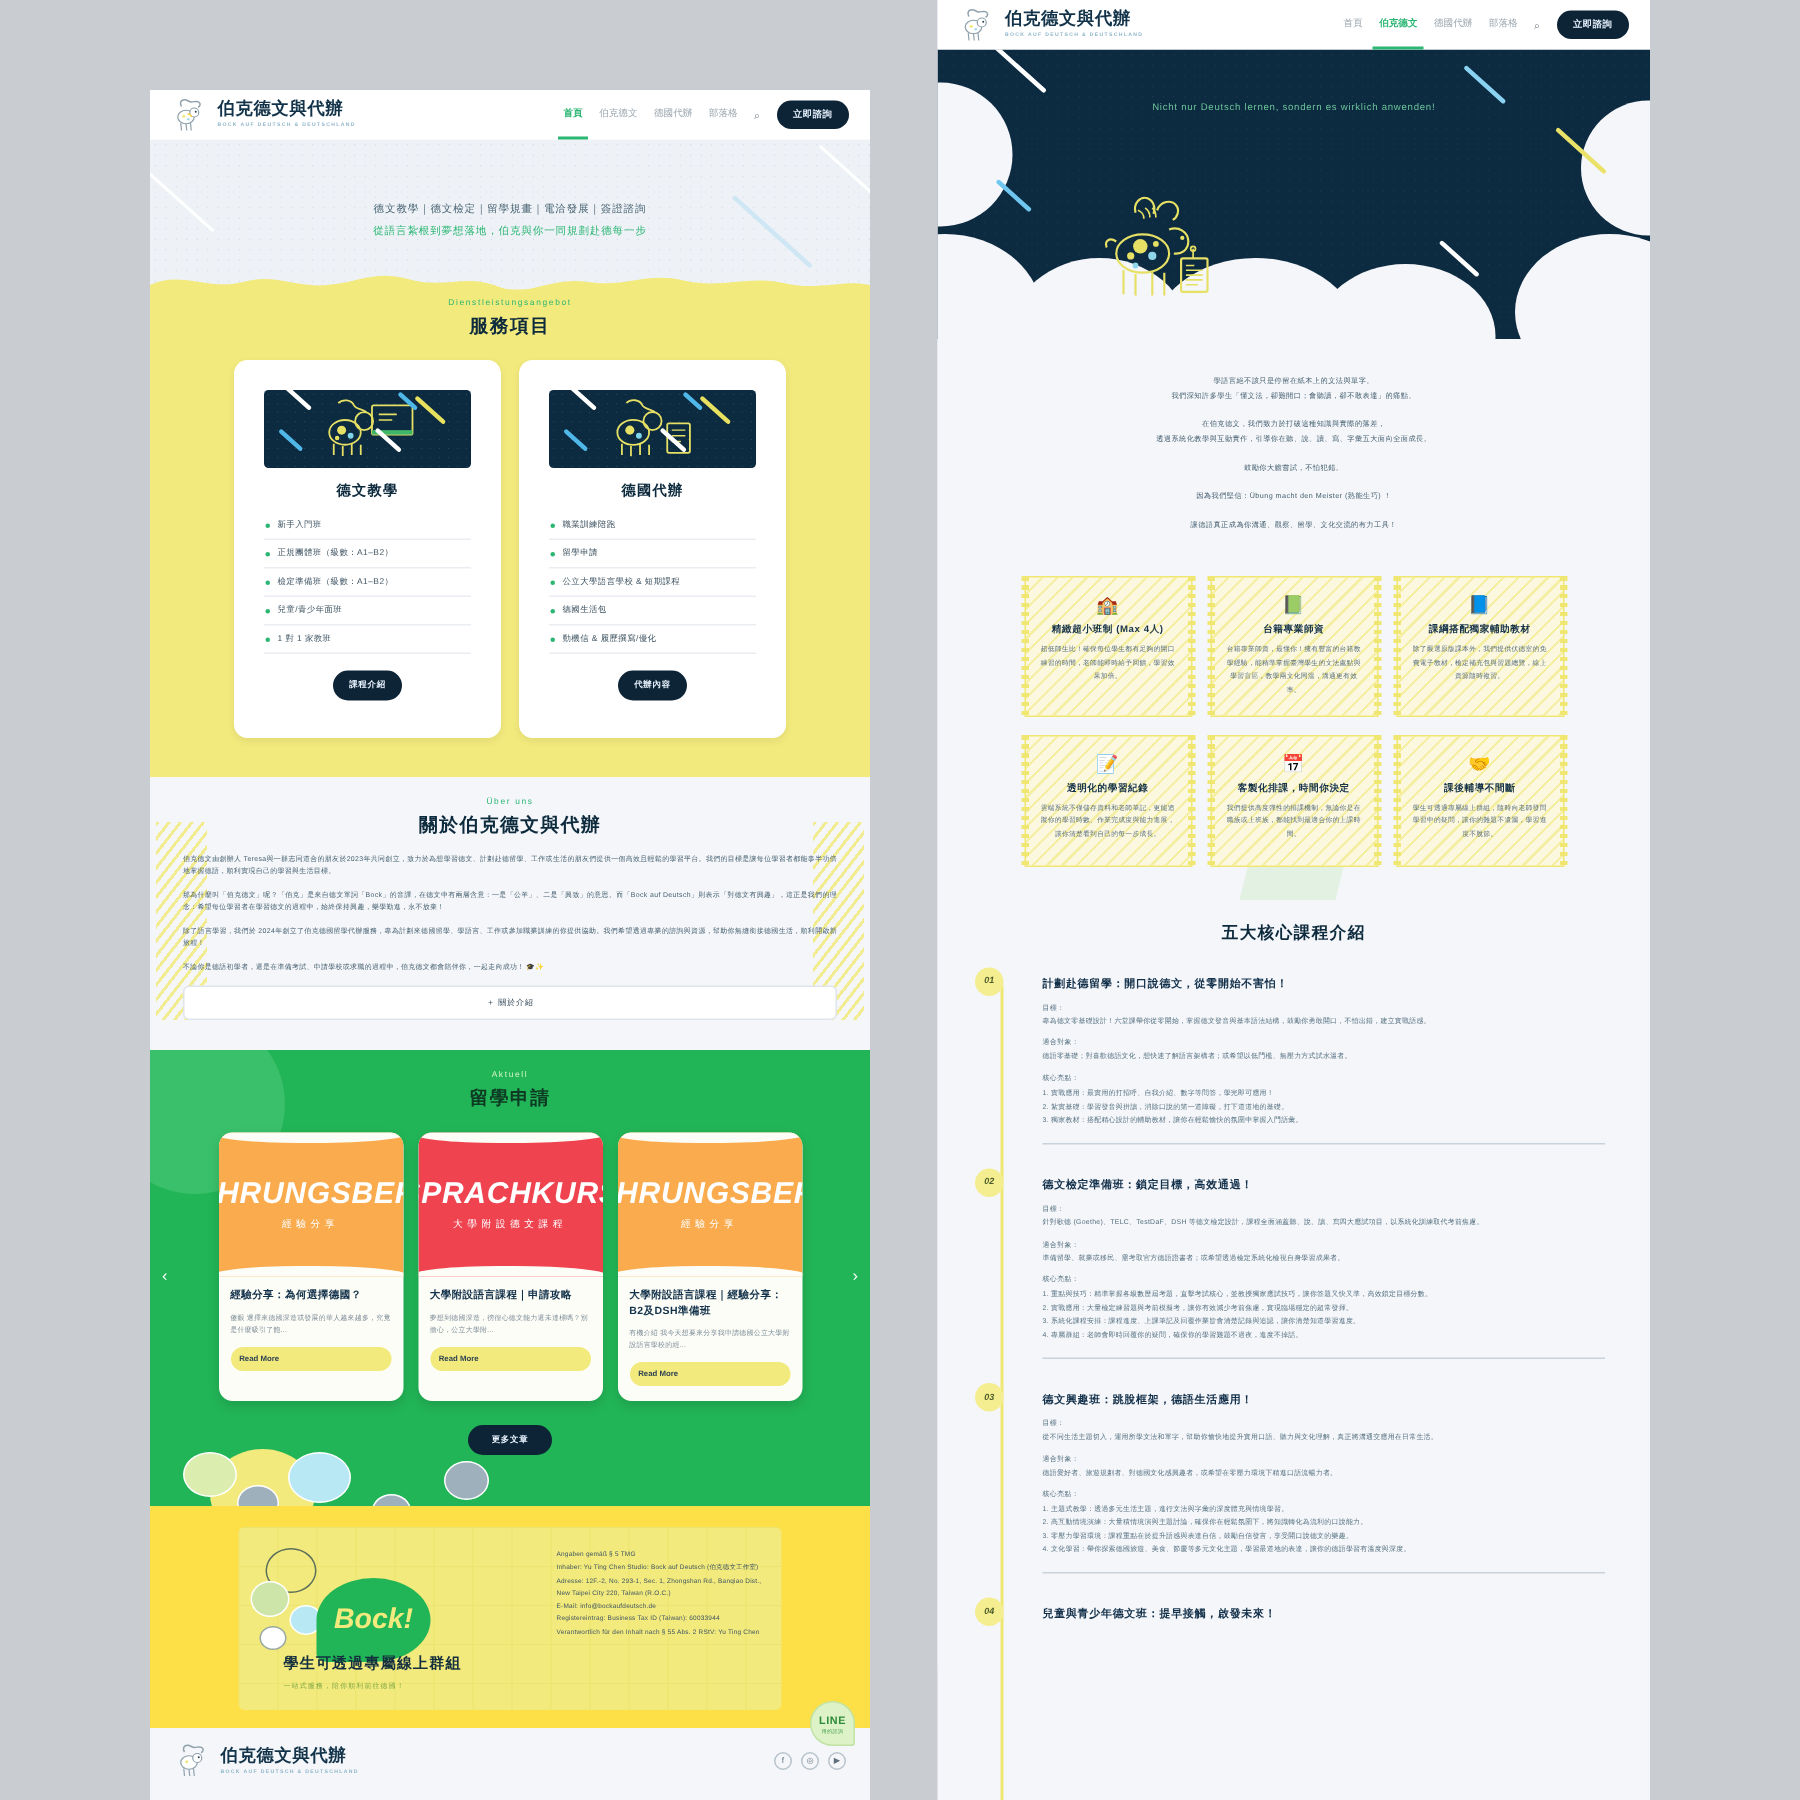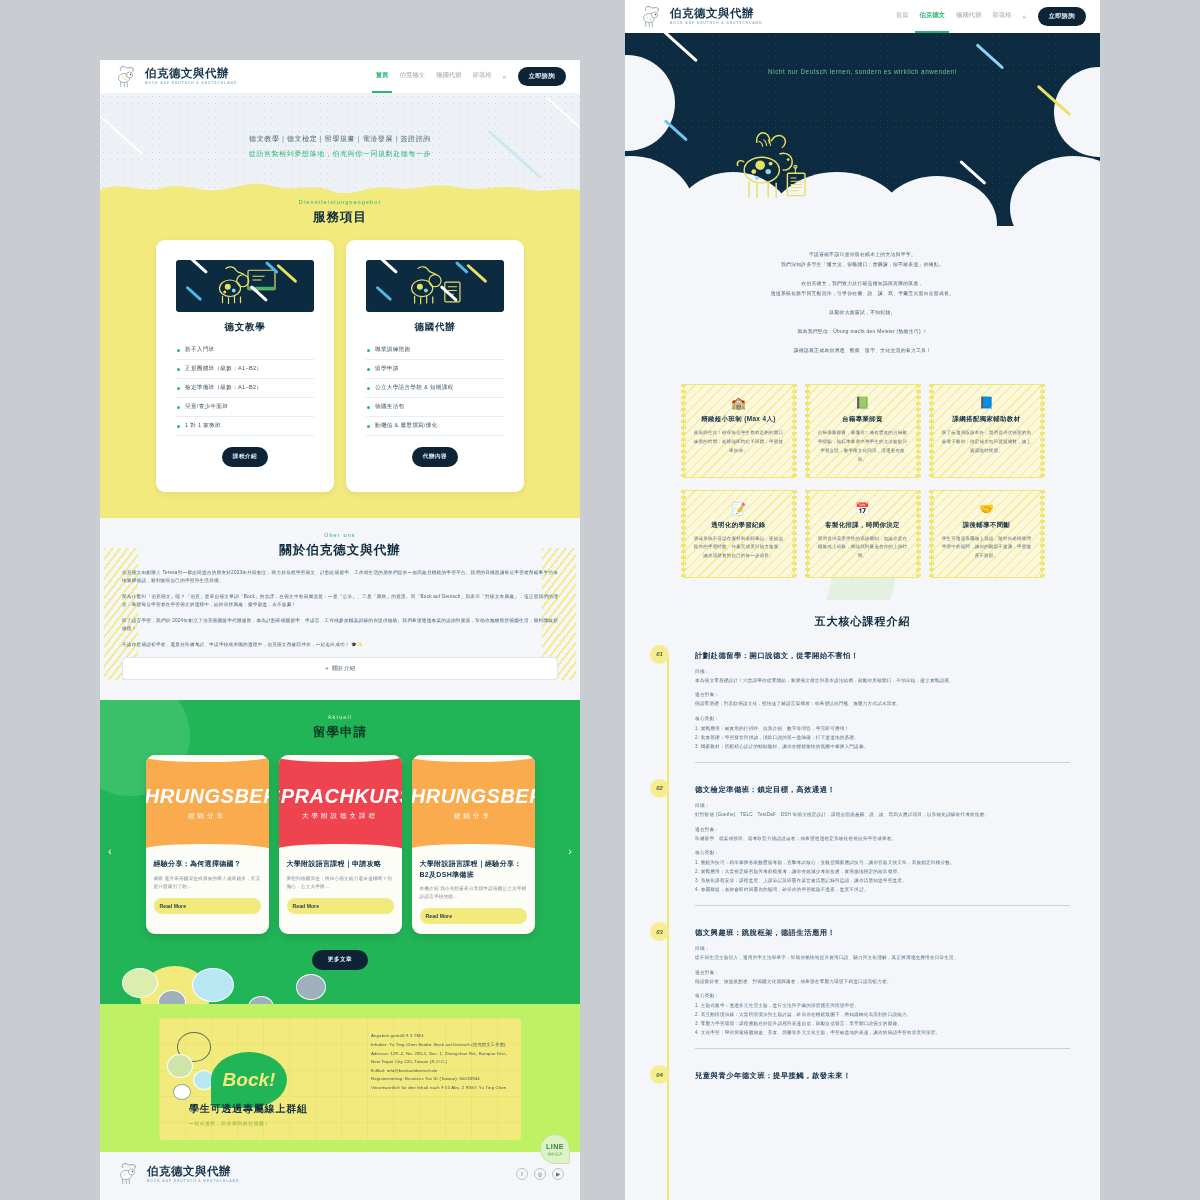--- a/index.html
+++ b/index.html
@@ -134,21 +134,21 @@
   }
   .arrow-l, .arrow-r { position: absolute; top: 50%; font-size: 11px; color: #fff; z-index: 5; }
   .arrow-l { left: 8px; } .arrow-r { right: 8px; }
   .more-btn {
     margin: 16px auto 0; width: 56px; text-align: center; background: #0d2436; color: #eaf4ff;
     font-size: 5.6px; font-weight: bold; border-radius: 14px; padding: 6px 0; position: relative; z-index: 4;
     letter-spacing: .5px;
   }
 
   
-  .sec-contact { background: #bef264; padding: 14px 0 12px; }
+  .sec-contact { background: #fde047; padding: 14px 0 12px; }
   .contact-card {
     width: 362px; margin: 0 auto; background: #f2ea7d; border-radius: 4px;
     padding: 14px 16px; position: relative; overflow: hidden; min-height: 122px;
   }
   .contact-card .grid {
     position: absolute; inset: 0;
     background-image: linear-gradient(#e8df66 1px, transparent 1px), linear-gradient(90deg,#e8df66 1px, transparent 1px);
     background-size: 26px 26px; opacity: .55;
   }
   .bubble {

